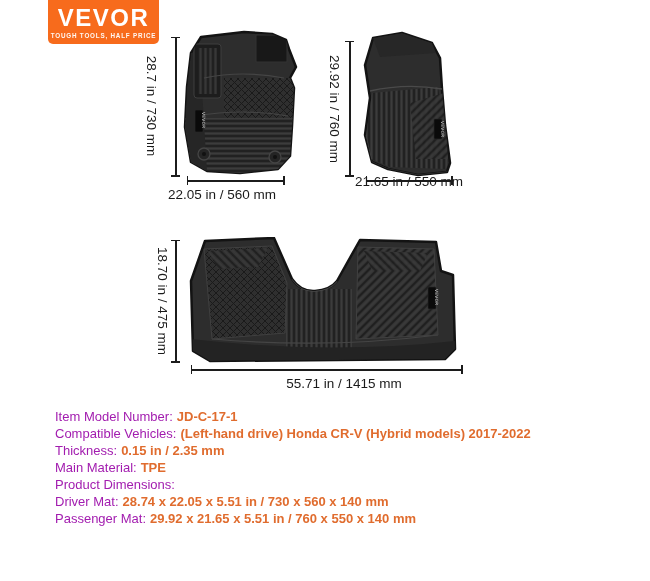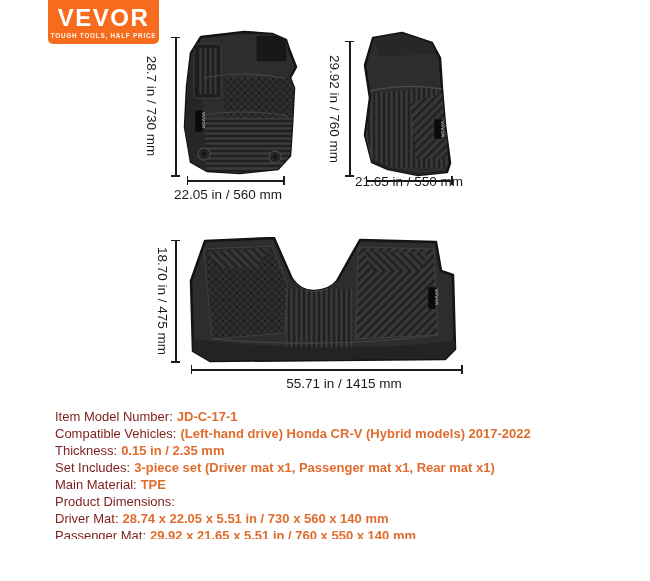--- a/index.html
+++ b/index.html
@@ -26,21 +26,21 @@
   .dim-label{
     position:absolute;font-size:13.5px;color:#1a1a1a;text-align:center;
     white-space:nowrap;height:16px;line-height:16px;
   }
   .dim-label.vert{transform:rotate(90deg);}
   
   .mat{position:absolute;}
   .badge-text{font-family:"DejaVu Sans", sans-serif;font-size:4.3px;fill:#d6d6d6;letter-spacing:.3px;}
   
   .specs{position:absolute;left:55px;top:408px;font-size:13px;line-height:17px;}
-  .spec-label{color:#7f1d1d;}
+  .spec-label{color:#a21caf;}
   .spec-value{color:#e06c2e;font-weight:bold;margin-left:4px;}
 </style>
 </head>
 <body>
 
 <div class="canvas">
 
   <svg width="0" height="0" style="position:absolute">
     <defs>
       <pattern id="pv" patternUnits="userSpaceOnUse" width="5" height="5">
@@ -95,21 +95,21 @@
       <circle cx="22" cy="124" r="2" fill="#111111"></circle>
       <circle cx="93" cy="127" r="6" fill="#242424" stroke="#454545" stroke-width="1.3"></circle>
       <circle cx="93" cy="127" r="2" fill="#111111"></circle>
       <rect x="13" y="80" width="8" height="22" rx="1" fill="#0a0a0a" stroke="#2a2a2a" stroke-width="0.6"></rect>
       <text class="badge-text" transform="translate(19.5,82) rotate(90)">VEVOR</text>
     </g>
   </svg>
   <div class="dim-line-v" style="left:175px;top:37px;height:139px"></div>
   <div class="dim-label vert" style="left:91px;top:98px;width:120px">28.7 in / 730 mm</div>
   <div class="dim-line-h" style="left:187px;top:180px;width:97px"></div>
-  <div class="dim-label" style="left:158px;top:187px;width:140px">22.05 in / 560 mm</div>
+  <div class="dim-label" style="left:152px;top:187px;width:140px">22.05 in / 560 mm</div>
 
   <svg class="mat" style="left:358px;top:29px" width="99" height="148" viewBox="0 0 99 148">
     <defs>
       <clipPath id="clip-pass">
         <path d="M15,9 L44,4 L74,14 L82,29 L84,60 L87,96 L92,134 L89,143 L60,146 L30,140 L14,133 L7,106 L12,69 L7,36 Z"></path>
       </clipPath>
     </defs>
     <path d="M15,9 L44,4 L74,14 L82,29 L84,60 L87,96 L92,134 L89,143 L60,146 L30,140 L14,133 L7,106 L12,69 L7,36 Z" fill="#2d2d2d" stroke="#131313" stroke-width="2.5" stroke-linejoin="round"></path>
     <g clip-path="url(#clip-pass)">
       <path d="M15,9 L44,4 L74,14 L78,24 L22,28 Z" fill="#272727"></path>
@@ -157,23 +157,20 @@
     <div class="spec-row">
       <span class="spec-label">Item Model Number:</span><span class="spec-value">JD-C-17-1</span>
     </div>
     <div class="spec-row">
       <span class="spec-label">Compatible Vehicles:</span><span class="spec-value">(Left-hand drive) Honda CR-V (Hybrid models) 2017-2022</span>
     </div>
     <div class="spec-row">
       <span class="spec-label">Thickness:</span><span class="spec-value">0.15 in / 2.35 mm</span>
     </div>
     <div class="spec-row">
-      <span class="spec-label">Set Includes:</span><span class="spec-value">3-piece set (Driver mat x1, Passenger mat x1, Rear mat x1)</span>
-    </div>
-    <div class="spec-row">
       <span class="spec-label">Main Material:</span><span class="spec-value">TPE</span>
     </div>
     <div class="spec-row">
       <span class="spec-label">Product Dimensions:</span><span class="spec-value"></span>
     </div>
     <div class="spec-row">
       <span class="spec-label">Driver Mat:</span><span class="spec-value">28.74 x 22.05 x 5.51 in / 730 x 560 x 140 mm</span>
     </div>
     <div class="spec-row">
       <span class="spec-label">Passenger Mat:</span><span class="spec-value">29.92 x 21.65 x 5.51 in / 760 x 550 x 140 mm</span>

